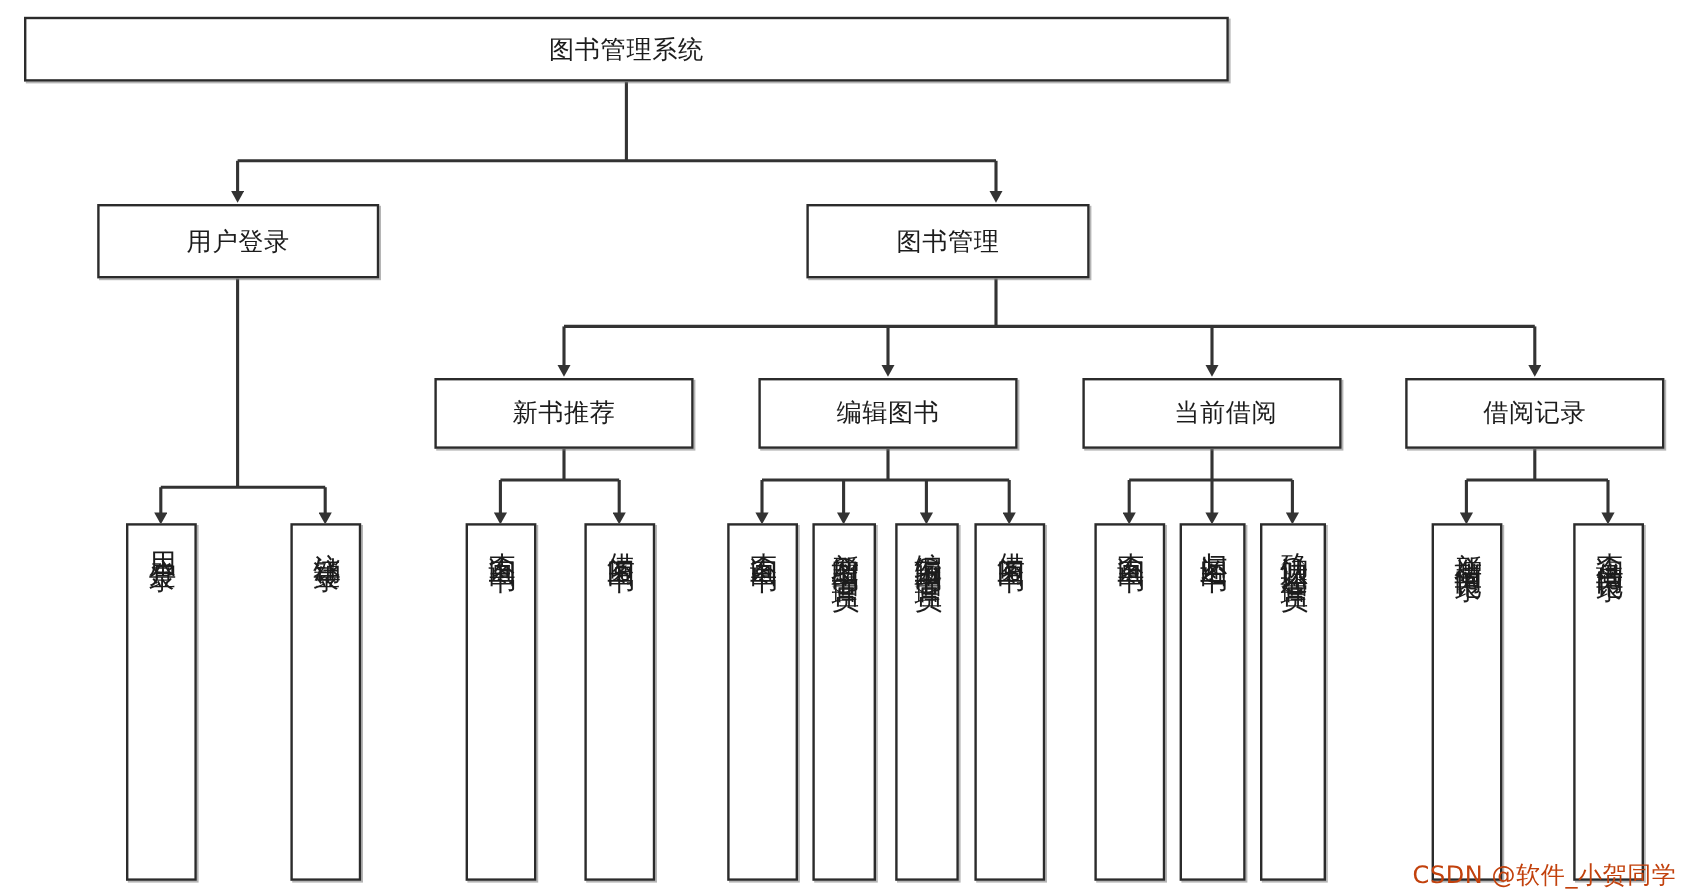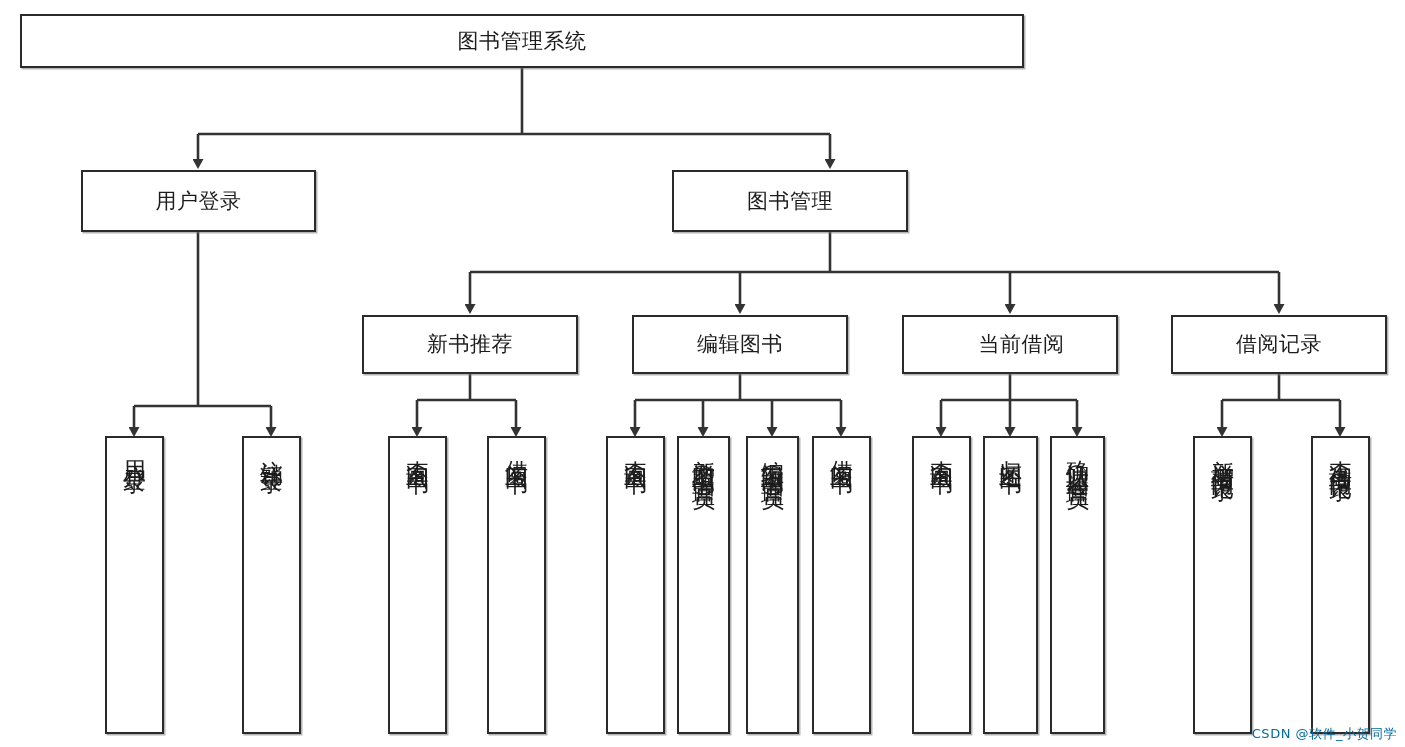--- a/index.html
+++ b/index.html
@@ -60,22 +60,22 @@
     font-size: 23px;
     line-height: 1.0;
     letter-spacing: 4px;
     white-space: nowrap;
     display: block;
   }
   .watermark {
     position: absolute;
     right: 8px;
     bottom: 4px;
-    font-size: 13px;
-    color: #0369a1;
+    font-size: 20px;
+    color: #c2410c;
     letter-spacing: 0.5px;
     white-space: nowrap;
     user-select: none;
   }
 </style>
 </head>
 <body>
 
 <div id="diagram-root">
 

